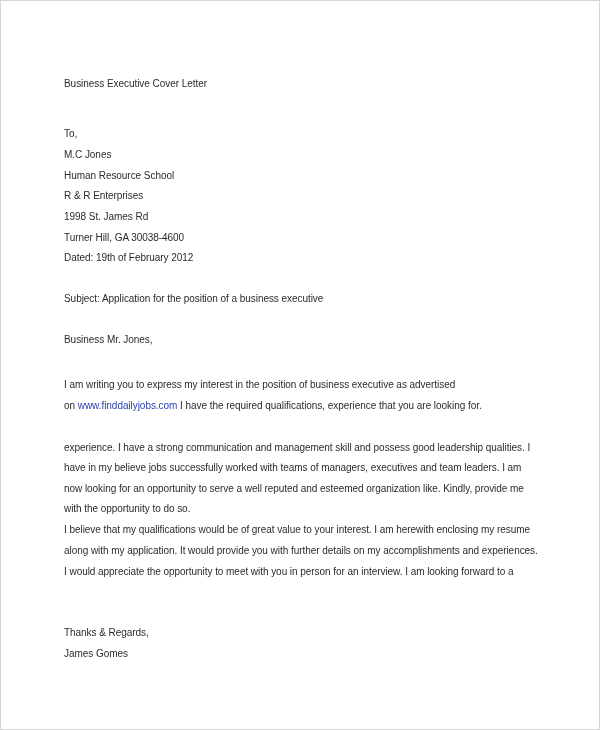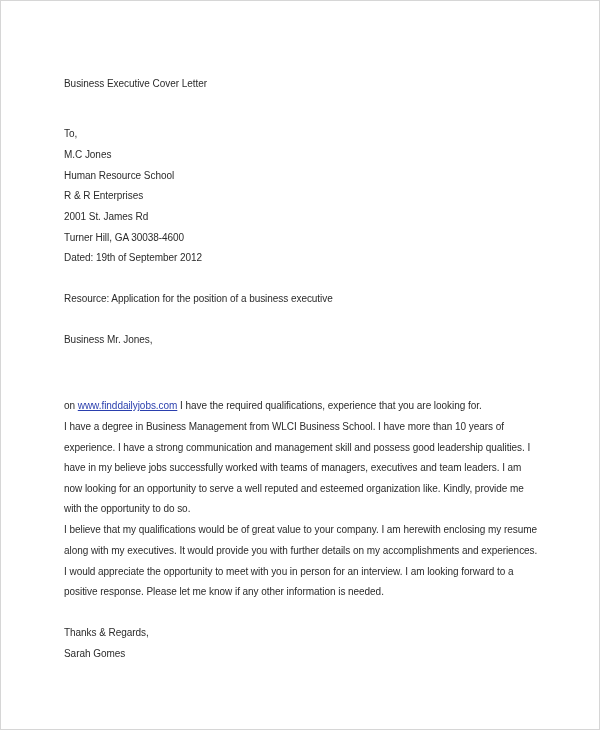--- a/index.html
+++ b/index.html
@@ -27,49 +27,47 @@
       position: absolute;
       left: 63px;
       font-size: 10px;
       line-height: 14px;
       color: #2b2b2b;
       white-space: nowrap;
       letter-spacing: -0.05px;
     }
     .link {
       color: #2a3fae;
-      text-decoration: underline;
     }
   </style>
 </head>
 <body>
 
 <div class="page">
   <div class="line" style="top:76px">Business Executive Cover Letter</div>
 
   <div class="line" style="top:126px">To,</div>
   <div class="line" style="top:147px">M.C Jones</div>
   <div class="line" style="top:168px">Human Resource School</div>
   <div class="line" style="top:188px">R &amp; R Enterprises</div>
-  <div class="line" style="top:209px">2001 St. James Rd</div>
+  <div class="line" style="top:209px">1998 St. James Rd</div>
   <div class="line" style="top:230px">Turner Hill, GA 30038-4600</div>
-  <div class="line" style="top:250px">Dated:  19th of September 2012</div>
+  <div class="line" style="top:250px">Dated:  19th of February 2012</div>
 
-  <div class="line" style="top:291px">Resource: Application for the position of a business executive</div>
+  <div class="line" style="top:291px">Subject: Application for the position of a business executive</div>
 
   <div class="line" style="top:332px">Business Mr. Jones,</div>
 
+  <div class="line" style="top:377px">I am writing you to express my interest in the position of business executive as advertised</div>
   <div class="line" style="top:398px">
     <span>on </span><span class="link">www.finddailyjobs.com</span><span> I have the required qualifications, experience that you are looking for.</span>
   </div>
-  <div class="line" style="top:419px">I have a degree in Business Management from WLCI Business School. I have more than 10 years of</div>
   <div class="line" style="top:440px">experience. I have a strong communication and management skill and possess good leadership qualities. I</div>
   <div class="line" style="top:460px">have in my believe jobs successfully worked with teams of managers, executives and team leaders. I am</div>
   <div class="line" style="top:481px">now looking for an opportunity to serve a well reputed and esteemed organization like. Kindly, provide me</div>
   <div class="line" style="top:501px">with the opportunity to do so.</div>
-  <div class="line" style="top:522px">I believe that my qualifications would be of great value to your company. I am herewith enclosing my resume</div>
-  <div class="line" style="top:543px">along with my executives. It would provide you with further details on my accomplishments and experiences.</div>
+  <div class="line" style="top:522px">I believe that my qualifications would be of great value to your interest. I am herewith enclosing my resume</div>
+  <div class="line" style="top:543px">along with my application. It would provide you with further details on my accomplishments and experiences.</div>
   <div class="line" style="top:564px">I would appreciate the opportunity to meet with you in person for an interview. I am looking forward to a</div>
-  <div class="line" style="top:584px">positive response. Please let me know if any other information is needed.</div>
 
   <div class="line" style="top:625px">Thanks &amp; Regards,</div>
-  <div class="line" style="top:646px">Sarah Gomes</div>
+  <div class="line" style="top:646px">James Gomes</div>
 </div>
 
 </body></html>

